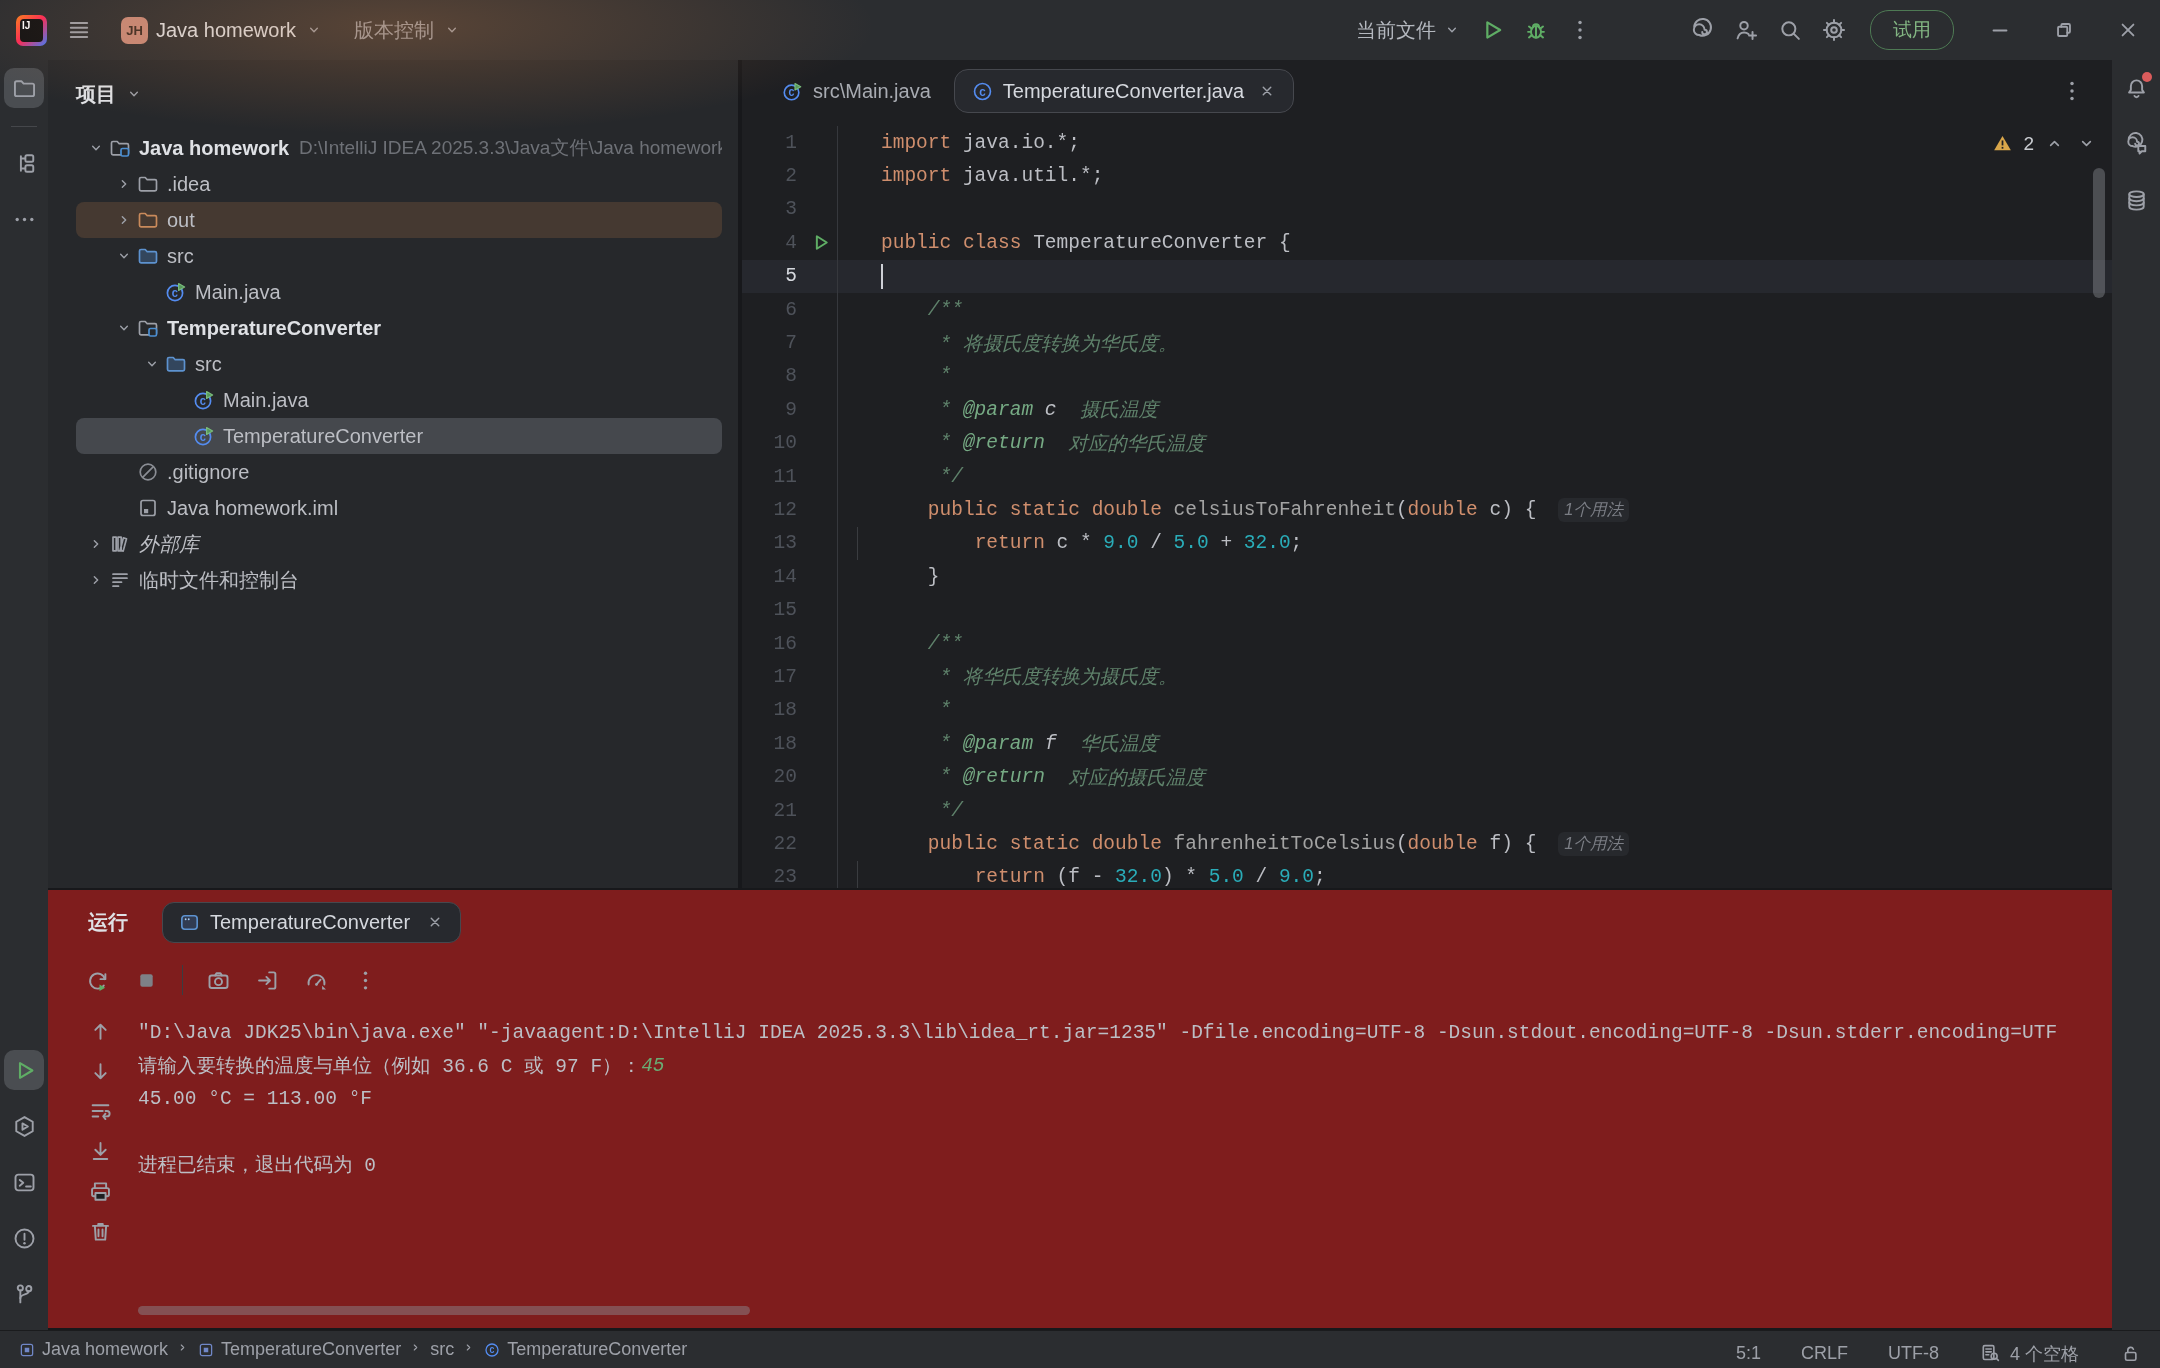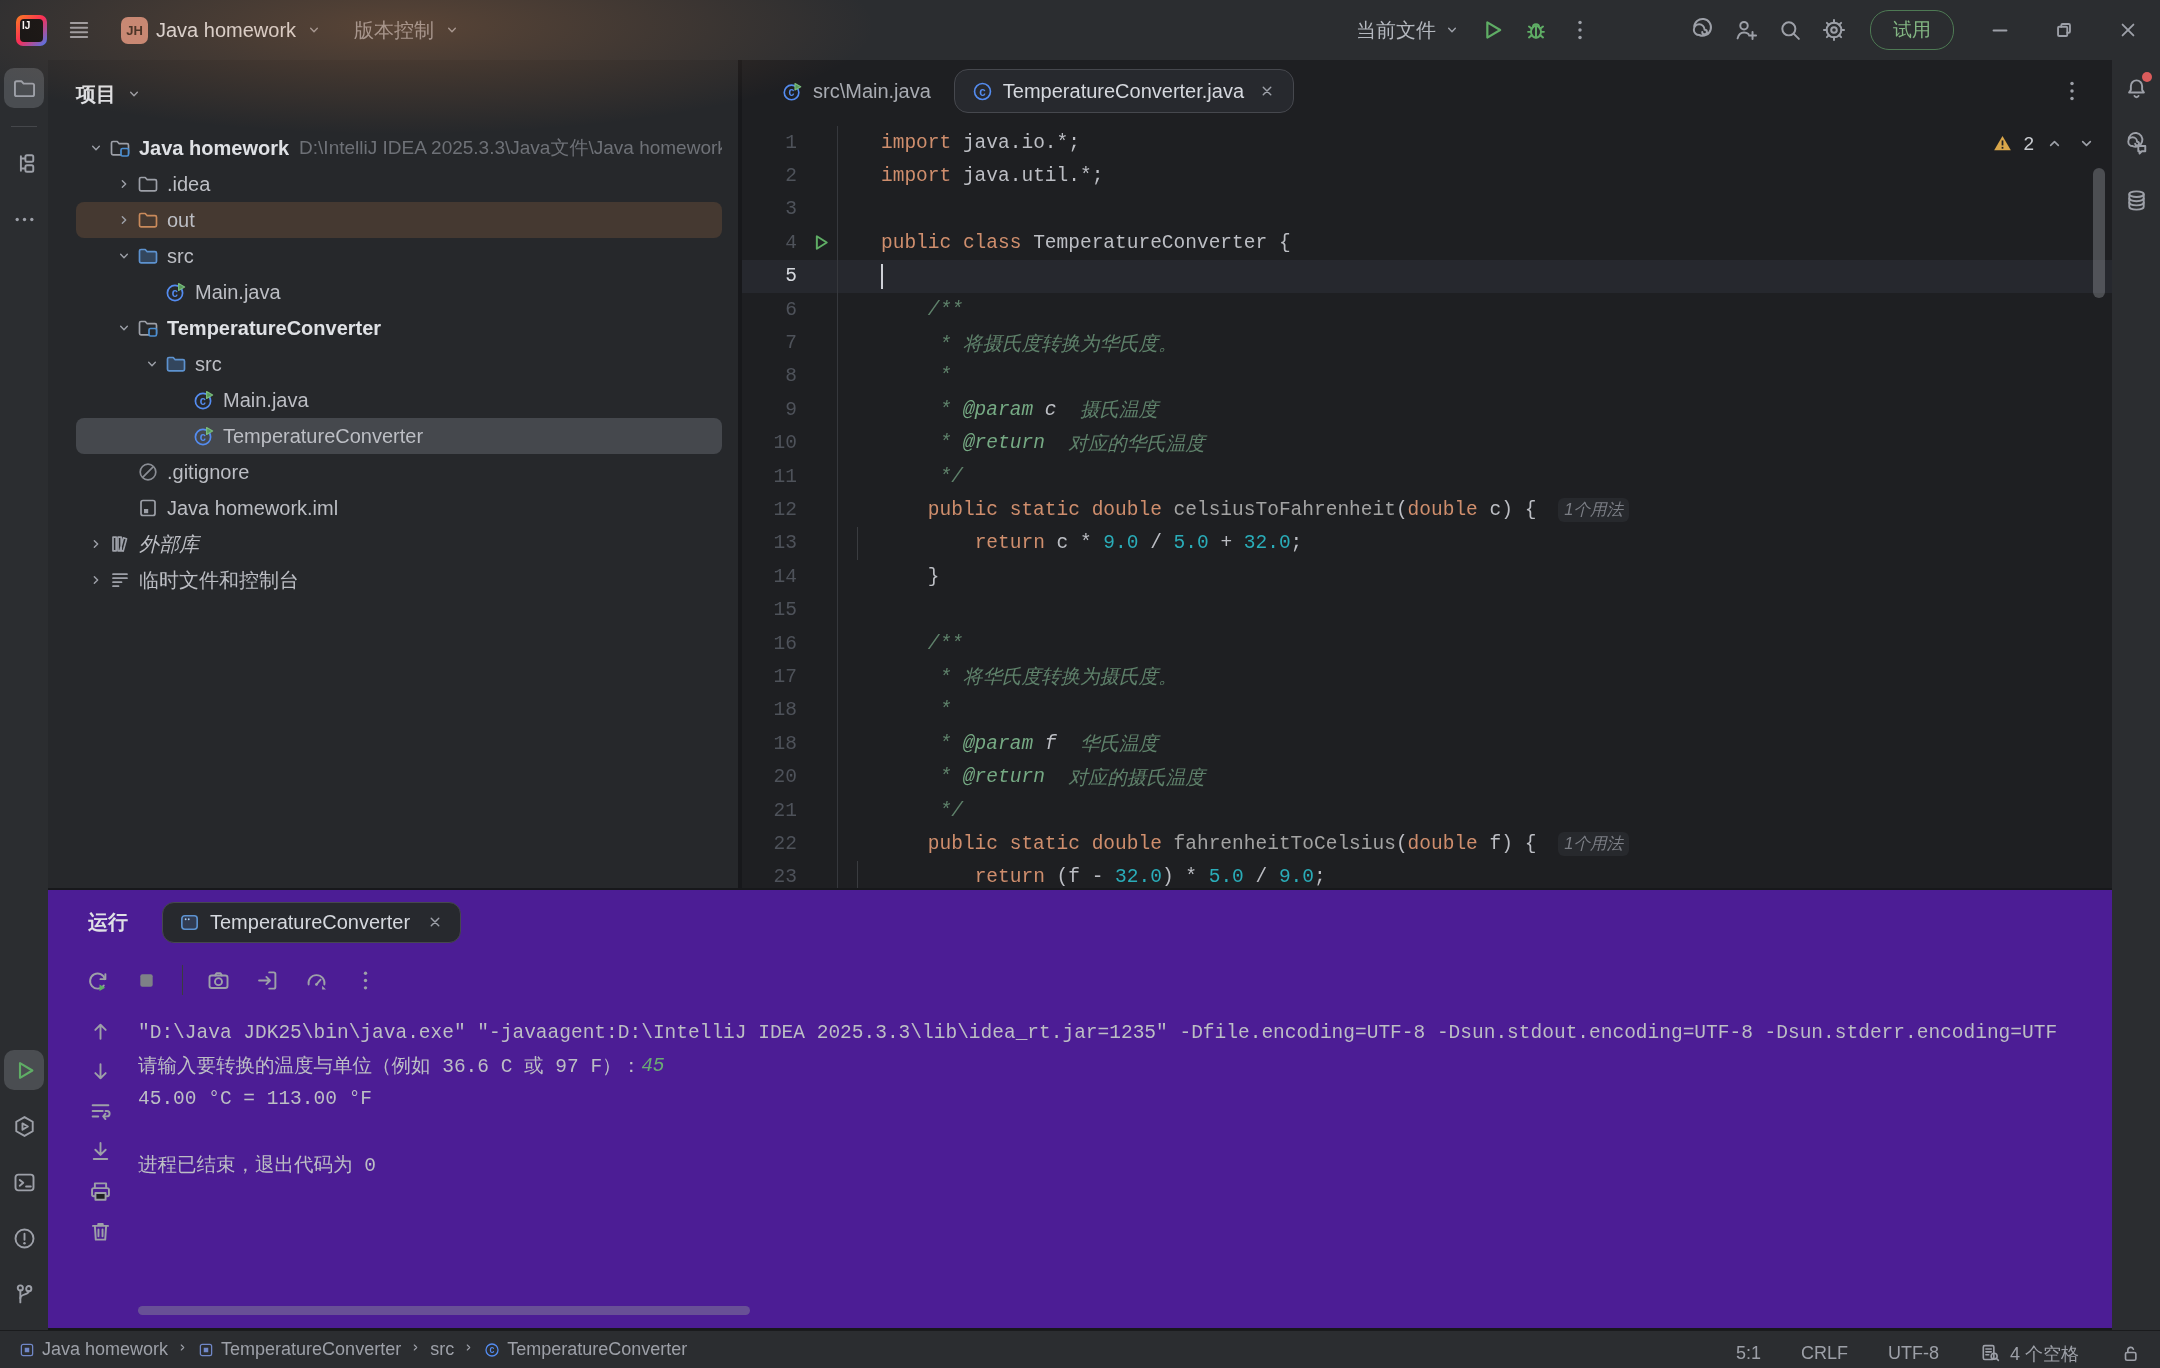--- a/index.html
+++ b/index.html
@@ -81,21 +81,21 @@
   .tk-dtag{ color:#76aa84; font-style:italic; }
   .tk-dpar{ color:#bcbec4; font-style:italic; }
   .tk-met { color:#a3a3a3; }
   .tk-inlay { color:#7b7e85; font-size:16.5px; font-style:italic; font-family:"Liberation Sans",sans-serif; margin-left:22px; background:#27292d; border-radius:6px; padding:1px 6px; }
   .inspection { position:absolute; right:14px; top:10px; display:flex; align-items:center; gap:9px; }
   .inspection .ic { width:23px; height:23px; cursor:pointer; }
   .inspection b { font-size:19px; font-weight:normal; color:#c8cbd0; }
   .vscroll { position:absolute; right:7px; top:46px; width:12px; height:130px; border-radius:6px; background:rgba(140,144,150,.42); }
 
   
-  .run-panel { position:absolute; left:48px; top:890px; width:2064px; height:438px; background:#4c1d95; overflow:hidden; }
+  .run-panel { position:absolute; left:48px; top:890px; width:2064px; height:438px; background:#7f1d1d; overflow:hidden; }
   .run-header { position:absolute; left:0; top:0; right:0; height:64px; display:flex; align-items:center; }
   .run-title { font-size:20px; font-weight:bold; color:#dfe1e5; margin-left:40px; }
   .run-tab { display:flex; align-items:center; gap:9px; height:41px; padding:0 15px; border-radius:12px; background:#27292e; border:1px solid #46484e; margin-left:34px; cursor:pointer; }
   .run-tab .ic { width:23px; height:23px; }
   .run-tab span { font-size:20px; color:#d5d8de; }
   .run-tab .tclose { width:20px; height:20px; margin-left:6px; }
   .run-toolbar { position:absolute; left:36px; top:64px; height:52px; display:flex; align-items:center; gap:22px; }
   .run-toolbar .ic { width:27px; height:27px; cursor:pointer; }
   .rt-sep { width:1px; height:30px; background:#3a3c40; }
   .console-strip { position:absolute; left:26px; top:128px; width:52px; display:flex; flex-direction:column; align-items:center; gap:13px; }

